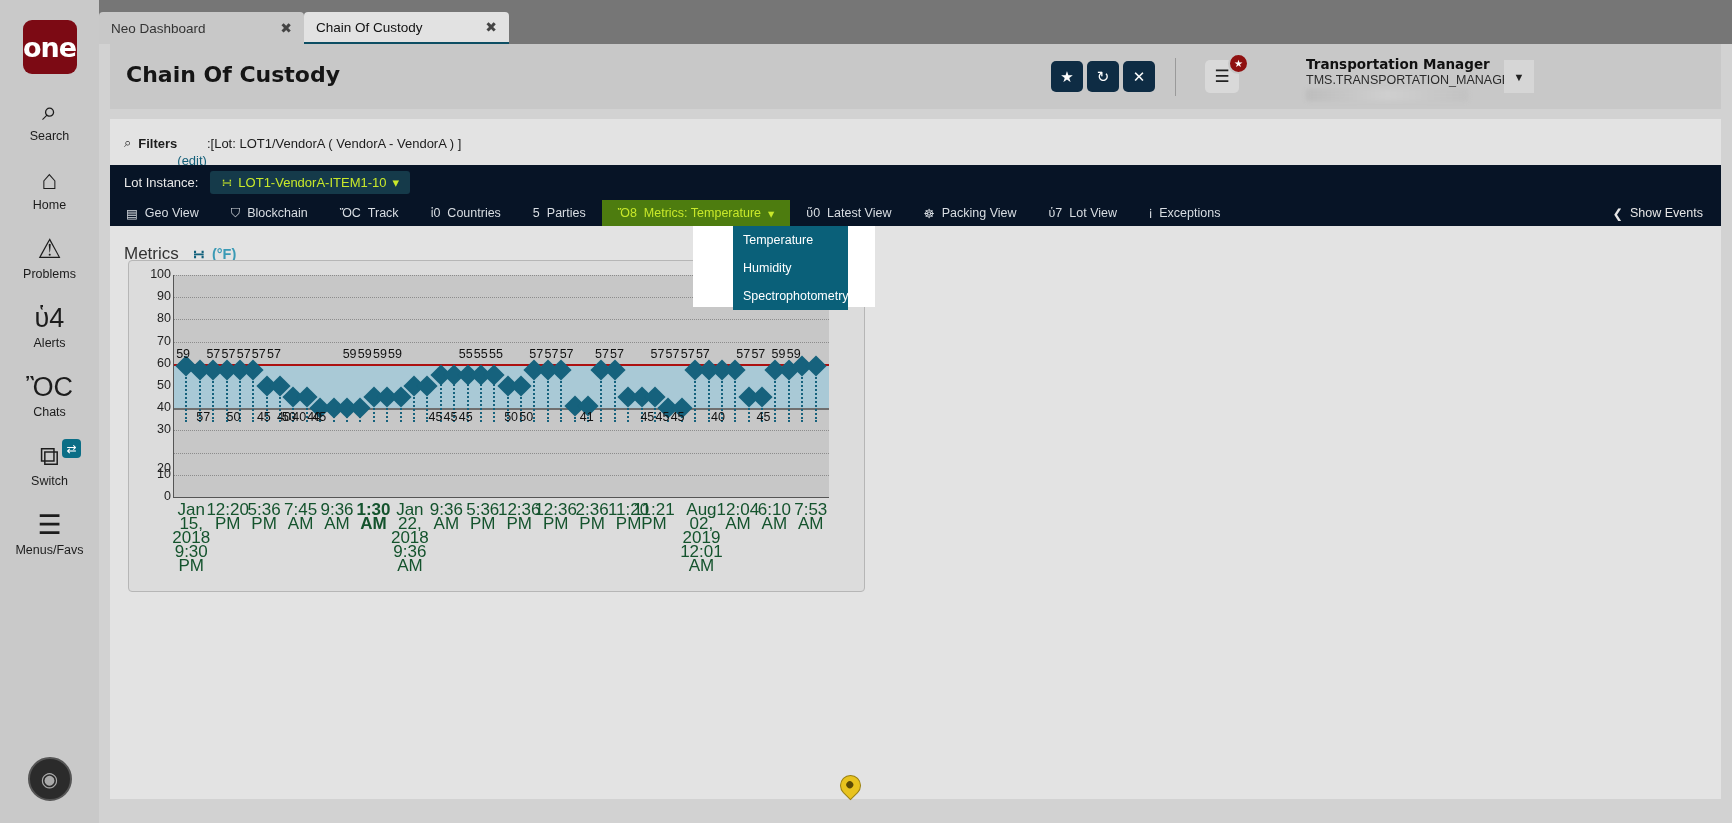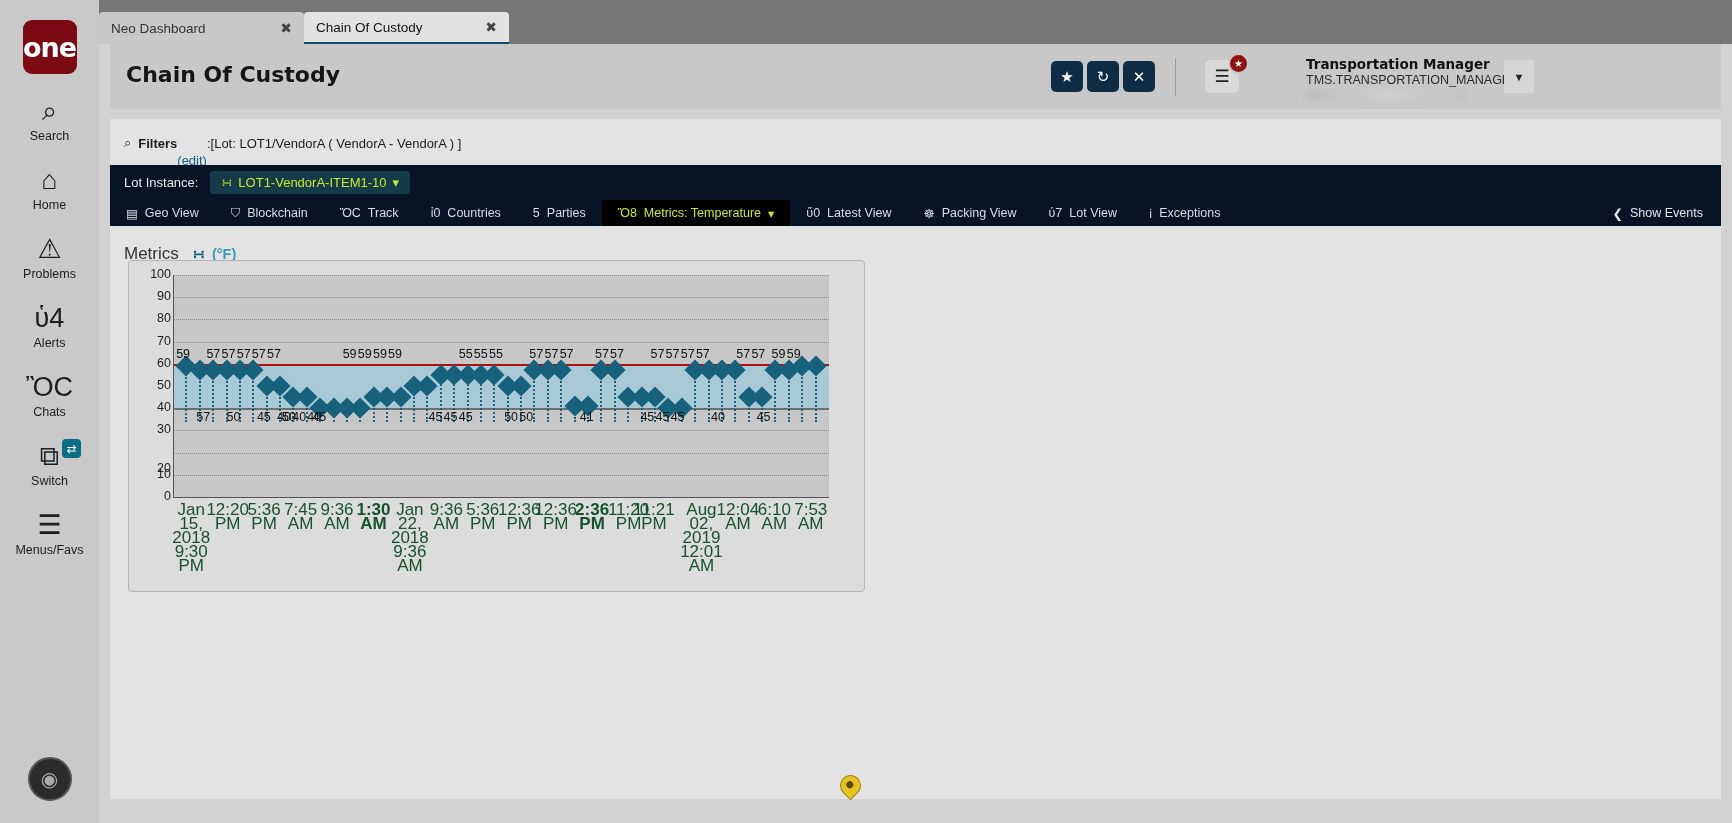--- a/index.html
+++ b/index.html
@@ -64,21 +64,21 @@
   #filters b{font-weight:bold;}
   #filters .ed{color:#15607a; text-decoration:underline; cursor:pointer;margin-top:34px;}
   #lotbar{position:absolute; left:0; top:46px; width:100%; height:35px; background:#071426;
     display:flex; align-items:center; padding-left:14px;}
   #lotbar .lbl{color:#e8e8e8; font-size:13px; margin-right:12px;}
   #lotchip{background:#153a4a; border-radius:3px; padding:4px 11px; color:#c8e82a; font-size:13px;
     display:flex; align-items:center; gap:6px; cursor:pointer;}
   #navbar{position:absolute; left:0; top:81px; width:100%; height:26px; background:#071426; display:flex;}
   .ntab{ height:26px; display:flex; align-items:center; gap:7px; padding:0 16px; color:#d8dde2;
     font-size:12.5px; cursor:pointer; white-space:nowrap;}
-  .ntab.sel{background:#000000; color:#c8e82a;}
+  .ntab.sel{background:#4d7c0f; color:#c8e82a;}
   #showev{margin-left:auto; display:flex;align-items:center;gap:7px;padding:0 18px;color:#e6e6e6;
     font-size:12.5px;cursor:pointer;}
   
   #ddwrap{position:absolute; left:583px; top:107px; width:182px; height:81px; background:#fff; z-index:30;}
   #dd{position:absolute; left:40px; top:0; width:115px; background:#0a6079; z-index:31;}
   .ddi{padding:7px 10px; color:#fff; font-size:12.5px; cursor:pointer; white-space:nowrap;}
   
   #metrow{position:absolute; left:0; top:120px; width:100%; height:30px; display:flex;
     align-items:center; padding-left:14px; gap:14px;}
   #metlbl{font-size:17px; color:#333;}
@@ -227,20 +227,27 @@
       <div class="ntab">
         <span>ℹ</span>
         <span>Exceptions</span>
       </div>
       <div id="showev">
         <span>❮</span>
         <span>Show Events</span>
       </div>
     </div>
 
+  <div id="ddwrap">
+    <div id="dd">
+        <div class="ddi">Temperature</div>
+        <div class="ddi">Humidity</div>
+        <div class="ddi">Spectrophotometry</div>
+      </div>
+  </div>
 
   <div id="metrow">
     <span id="metlbl">Metrics</span>
     <span id="mettitle">
       <span>∺</span>
       <span class="unit">(°F)</span>
     </span>
   </div>
 
   <div id="chart">
@@ -414,21 +421,21 @@
         <div class="xt" style="left: 54.6667px; top: 228px;">12:20 PM</div>
         <div class="xt" style="left: 91.1111px; top: 228px;">5:36 PM</div>
         <div class="xt" style="left: 127.556px; top: 228px;">7:45 AM</div>
         <div class="xt" style="left: 164px; top: 228px;">9:36 AM</div>
         <div class="xt" style="left: 200.444px; top: 228px; font-weight: bold;">1:30 AM</div>
         <div class="xt" style="left: 236.889px; top: 228px;">Jan 22, 2018 9:36 AM</div>
         <div class="xt" style="left: 273.333px; top: 228px;">9:36 AM</div>
         <div class="xt" style="left: 309.778px; top: 228px;">5:36 PM</div>
         <div class="xt" style="left: 346.222px; top: 228px;">12:36 PM</div>
         <div class="xt" style="left: 382.667px; top: 228px;">12:36 PM</div>
-        <div class="xt" style="left: 419.111px; top: 228px; font-weight: bold;">2:36 PM</div>
+        <div class="xt" style="left: 419.111px; top: 228px;">2:36 PM</div>
         <div class="xt" style="left: 455.556px; top: 228px;">11:20 PM</div>
         <div class="xt" style="left: 481px; top: 228px;">11:21 PM</div>
         <div class="xt" style="left: 528.444px; top: 228px;">Aug 02, 2019 12:01 AM</div>
         <div class="xt" style="left: 564.889px; top: 228px;">12:04 AM</div>
         <div class="xt" style="left: 601.333px; top: 228px;">6:10 AM</div>
         <div class="xt" style="left: 637.778px; top: 228px;">7:53 AM</div>
         <div style="position: absolute; left: 0px; top: 222px; width: 100%; border-top: 1px solid rgb(85, 85, 85);"></div>
         <div style="position: absolute; left: 0px; top: 0px; height: 222px; border-left: 1px solid rgb(85, 85, 85);"></div>
       </div>
     <div id="pin">

